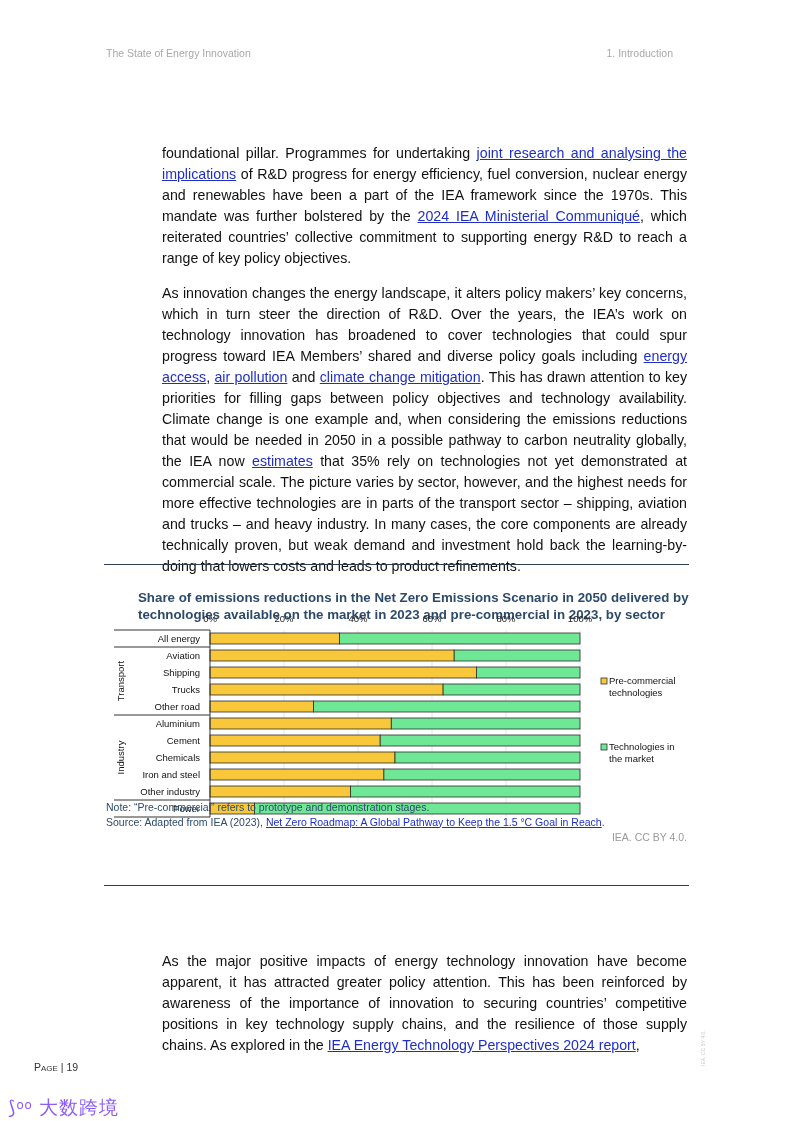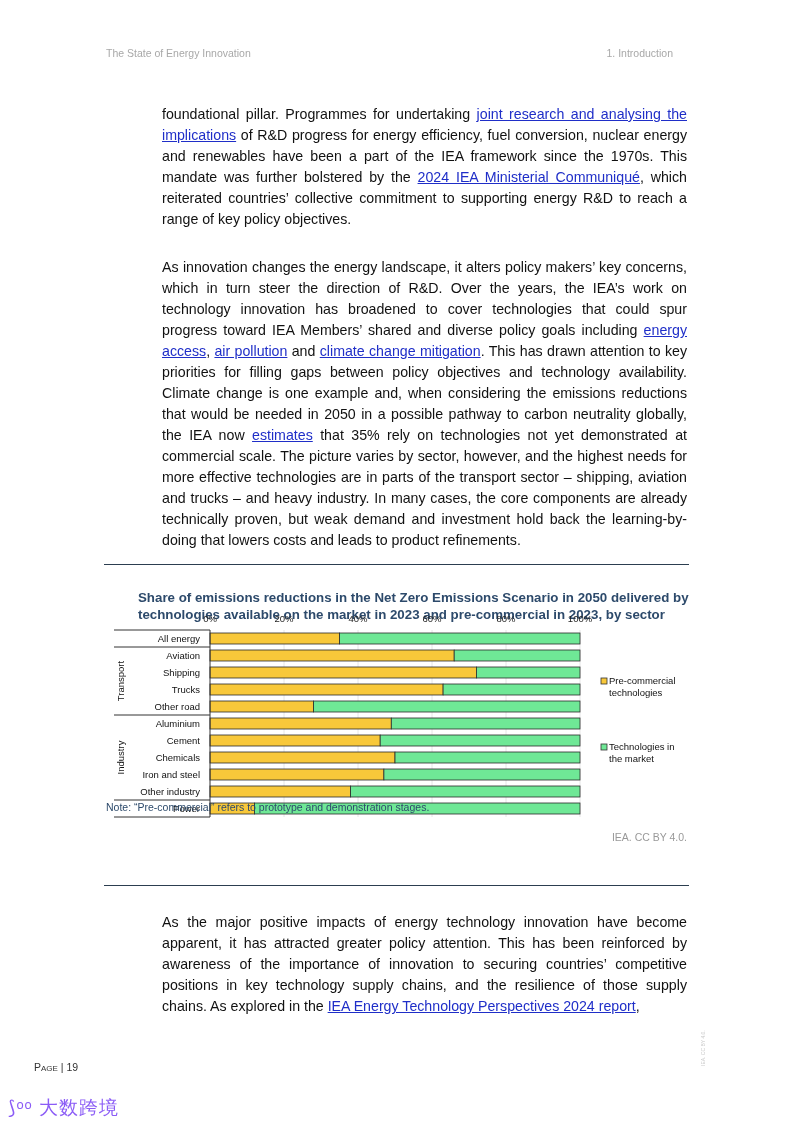--- a/index.html
+++ b/index.html
@@ -1,24 +1,24 @@
 <!DOCTYPE html>
 <html><head>
 <meta charset="utf-8">
 <style>
   html, body { margin:0; padding:0; background:#ffffff; }
   body { width:793px; height:1121px; position:relative; overflow:hidden; font-family:"Liberation Sans", sans-serif; color:#111; }
   .hdr { position:absolute; top:47px; font-size:10.5px; color:#a8a8a8; }
   .hdr-left { left:106px; }
   .hdr-right { right:120px; }
-  .body-text { position:absolute; left:162px; width:525px; font-size:14.2px; line-height:21px; text-align:justify; color:#111; }
+  .body-text { position:absolute; left:162px; width:525px; font-size:14.2px; line-height:21px; text-align:justify; color:#111;margin-top:39px; }
   .body-text p { margin:0; }
   a.lnk { color:#1f2ec8; text-decoration:underline; }
   #p1 { top:104px; }
-  #p2 { top:257px; }
+  #p2 { top:244px; }
   #p3 { top:912px; }
 
   .fig-rule { position:absolute; left:104px; width:585px; height:1px; background:#2c3e50; }
   #fig-rule-top { top:564px; }
   #fig-rule-bottom { top:885px; }
   .fig-title { position:absolute; left:106px; top:590px; width:585px; font-size:13.3px; font-weight:bold; line-height:16.5px; color:#2d4a6b;margin-left:32px; }
 
   #chart { position:absolute; left:104px; top:608px; }
   .credit { position:absolute; right:106px; top:831px; font-size:10.5px; color:#999; }
   .note { position:absolute; left:106px; top:800px; font-size:10.5px; line-height:14.5px; color:#2d4a6b; }
@@ -102,20 +102,21 @@
     <text x="505" y="76" font-size="9.5" fill="#111" font-family="Liberation Sans, sans-serif">Pre-commercial</text>
     <text x="505" y="87.5" font-size="9.5" fill="#111" font-family="Liberation Sans, sans-serif">technologies</text>
     <rect x="497" y="136" width="6" height="6" fill="#6fe896" stroke="#333" stroke-width="0.8"></rect>
     <text x="505" y="142" font-size="9.5" fill="#111" font-family="Liberation Sans, sans-serif">Technologies in</text>
     <text x="505" y="153.5" font-size="9.5" fill="#111" font-family="Liberation Sans, sans-serif">the market</text>
   </svg>
 
 <div class="credit">IEA. CC BY 4.0.</div>
 <div class="note">
   <div>Note: “Pre-commercial” refers to prototype and demonstration stages.</div>
+  <div><span>Source: Adapted from IEA (2023), </span><a class="lnk" href="#">Net Zero Roadmap: A Global Pathway to Keep the 1.5 °C Goal in Reach</a><span>.</span></div>
 </div>
 <div class="fig-rule" id="fig-rule-bottom"></div>
 
 <div class="body-text" id="p3">
   <p><span>As the major positive impacts of energy technology innovation have become apparent, it has attracted greater policy attention. This has been reinforced by awareness of the importance of innovation to securing countries’ competitive positions in key technology supply chains, and the resilience of those supply chains. As explored in the </span><a class="lnk" href="#">IEA Energy Technology Perspectives 2024 report</a><span>,</span></p>
 </div>
 
 <div class="page-num"><span>P</span><small style="font-size:8px">AGE</small><span> | </span><span>19</span></div>
 <div class="side-lic">IEA. CC BY 4.0.</div>
 <div class="watermark">⟆ᵒᵒ 大数跨境</div>

